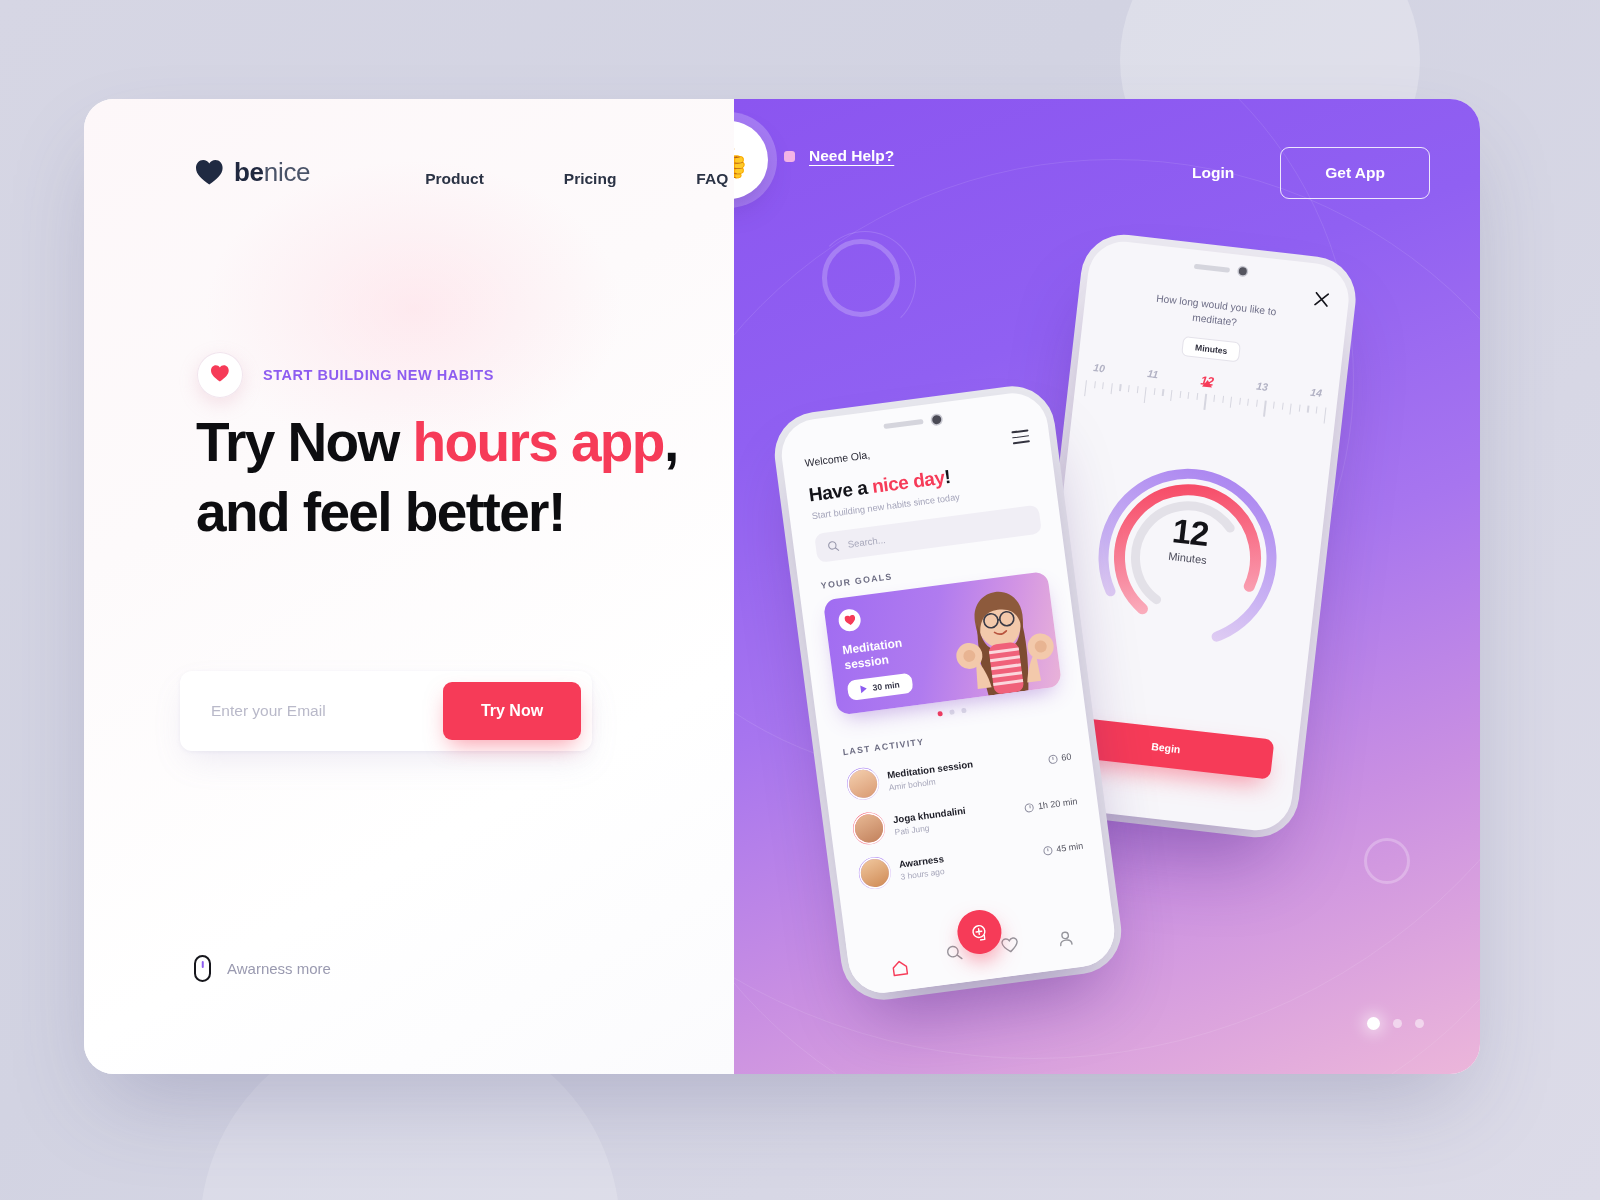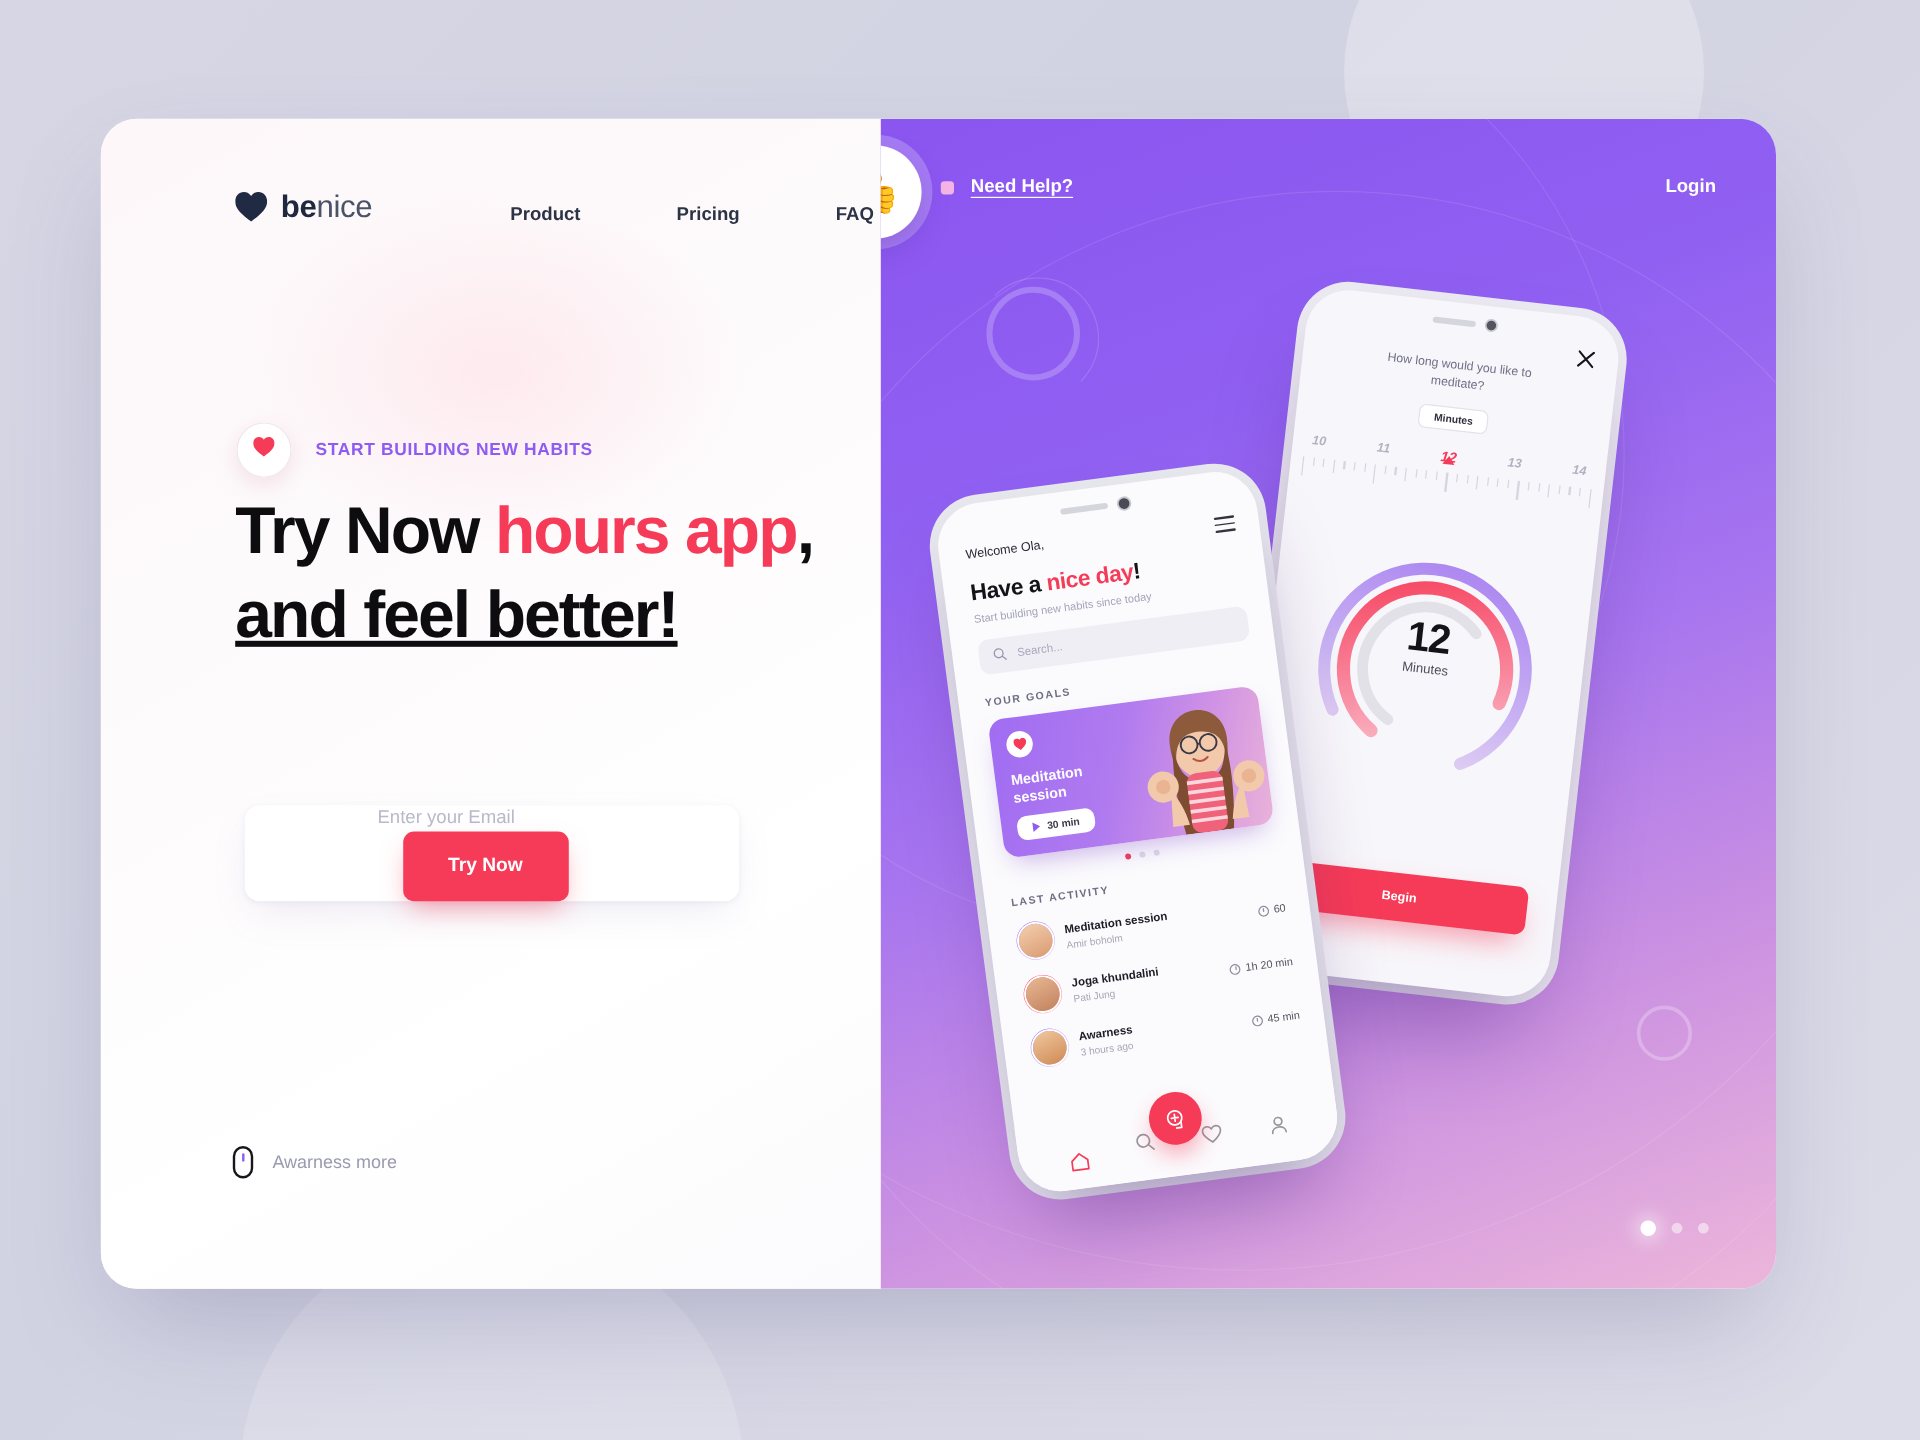--- a/index.html
+++ b/index.html
@@ -39,28 +39,28 @@
 
   .badge-row{position:absolute;left:113px;top:253px;display:flex;align-items:center;gap:20px;}
   .heart-circle{width:46px;height:46px;border-radius:50%;background:#fff;
     box-shadow:0 6px 18px rgba(220,150,175,.25),0 0 0 1px rgba(240,225,235,.9) inset;
     display:flex;align-items:center;justify-content:center;}
   .eyebrow{font-size:14.5px;font-weight:600;letter-spacing:.55px;color:#8d5cf0;}
 
   .headline{position:absolute;left:112px;top:315px;width:520px;
     font-size:55px;line-height:1.02;font-weight:700;color:#0d0d10;letter-spacing:-1.6px;}
   .headline .accent{color:#f63b58;}
-  .headline .l2{display:block;margin-top:14px;text-decoration:underline;}
+  .headline .l2{display:block;margin-top:14px;}
 
   .subtext{position:absolute;left:112px;top:459px;width:420px;
     font-size:15.5px;line-height:1.84;color:#9a9ab0;}
 
-  .form{position:absolute;left:120px;top:572px;width:412px;height:80px;
+  .form{position:absolute;left:96px;top:572px;width:412px;height:80px;
     background:#fff;border-radius:12px;display:flex;align-items:center;
-    box-shadow:0 14px 34px -8px rgba(150,140,190,.18),0 1px 4px rgba(160,160,200,.12);flex-direction:column;}
+    box-shadow:0 14px 34px -8px rgba(150,140,190,.18),0 1px 4px rgba(160,160,200,.12);}
   .form input{flex:1;border:none;outline:none;background:transparent;
     padding:0 22px 0 31px;font-size:15.5px;color:#4a4a60;font-family:inherit;}
   .form input::placeholder{color:#b9b9c9;}
   .try-btn{width:138px;height:58px;margin-right:11px;border:none;cursor:pointer;
     background:#f63b58;color:#fff;border-radius:9px;font-size:16px;font-weight:700;
     font-family:inherit;box-shadow:0 10px 22px -6px rgba(246,59,88,.5);}
 
   .discover{position:absolute;left:110px;top:856px;display:flex;align-items:center;gap:16px;}
   .mouse{width:17px;height:27px;border:2.4px solid #16161c;border-radius:9px;position:relative;}
   .mouse::after{content:"";position:absolute;left:50%;top:4px;transform:translateX(-50%);
@@ -251,20 +251,21 @@
     <div class="ring-deco"></div>
     <div class="ring-deco2"></div>
 
     <div class="rtop">
       <div class="need-help">
         <span class="nh-dot"></span>
         <span class="nh-link">Need Help?</span>
       </div>
       <div class="rtop-right">
         <a href="#" class="login">Login</a>
+        <button class="getapp">Get App</button>
       </div>
     </div>
 
     <div class="phone2">
       <div class="p2-notch">
         <span class="bar"></span>
         <span class="cam"></span>
       </div>
       <span class="p2-close">
         <svg width="14" height="14" viewBox="0 0 14 14">

